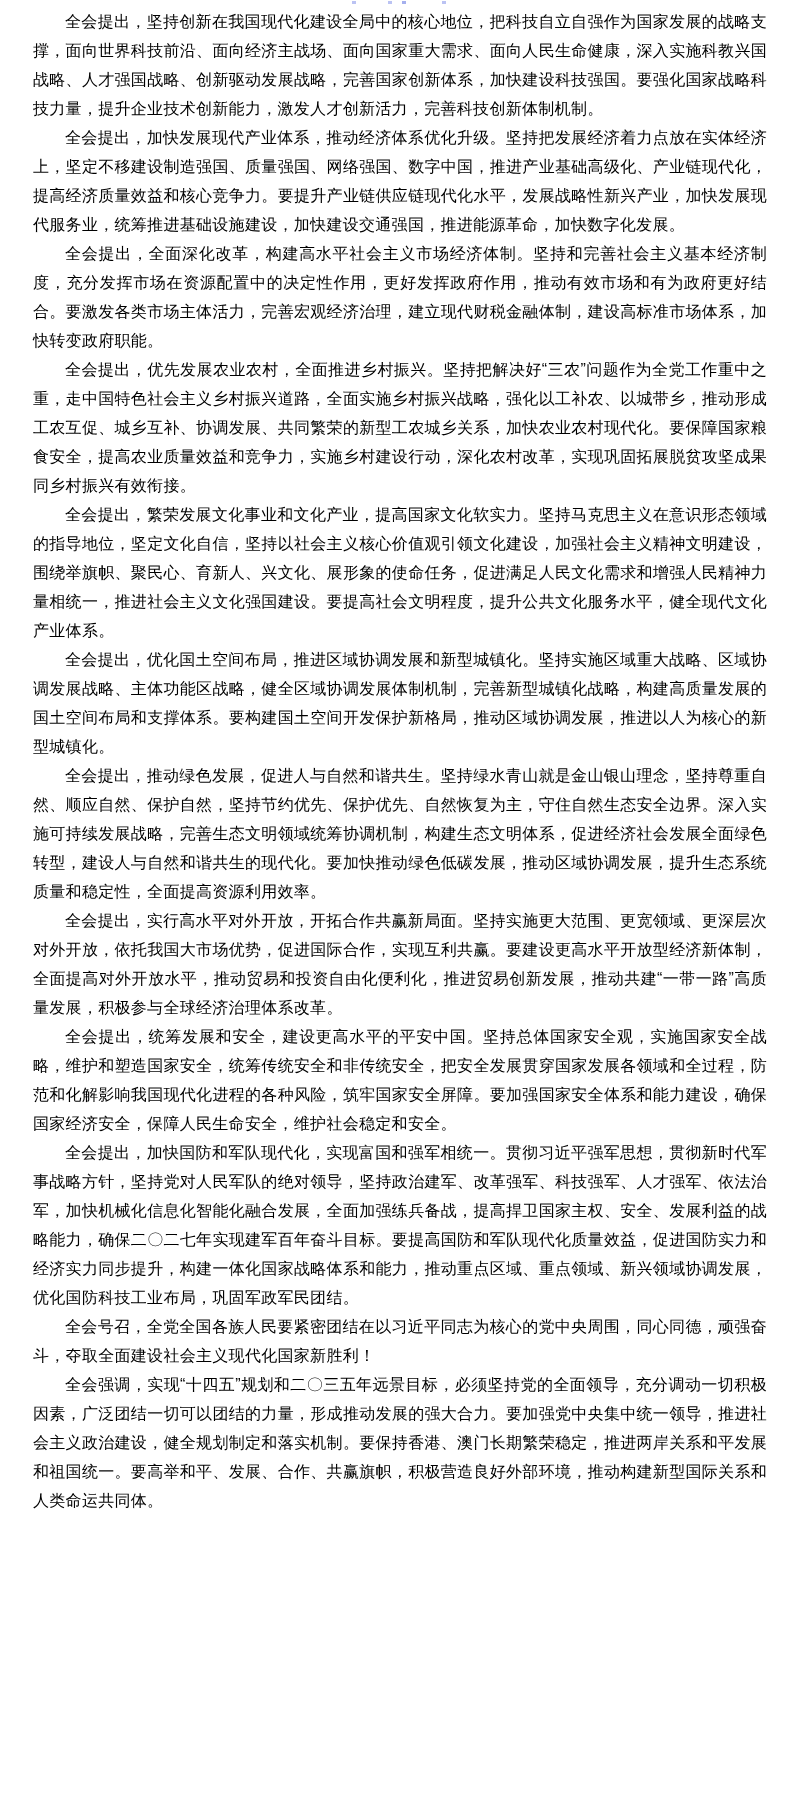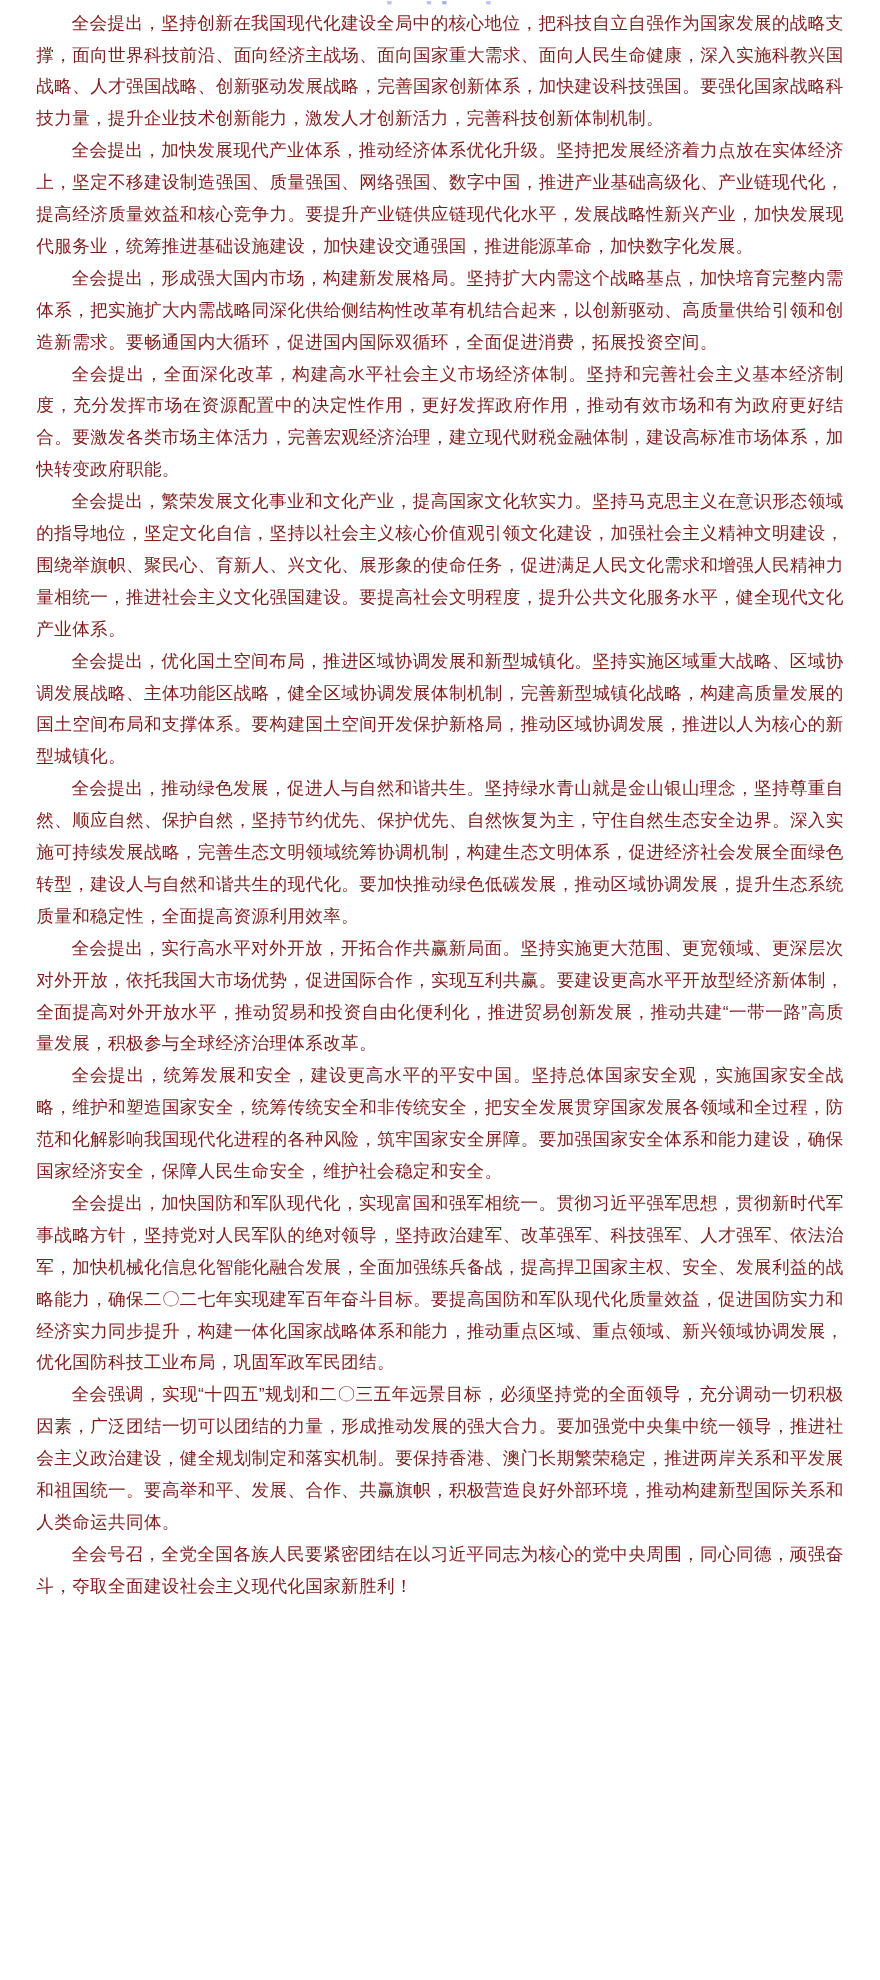--- a/index.html
+++ b/index.html
@@ -35,21 +35,21 @@
     background: #aab4f0;
     opacity: 0.8;
   }
   .top-remnant i:nth-child(1) { left: 2px; }
   .top-remnant i:nth-child(2) { left: 38px; }
   .top-remnant i:nth-child(3) { left: 52px; background:#8f9cea; }
   .top-remnant i:nth-child(4) { left: 92px; }
 
   .doc-body {
     padding: 7px 33px 0 33px;
-    color: #7f1d1d;
+    color: #000000;
     font-size: 16px;
     line-height: 29px;
     text-align: justify;
     letter-spacing: 0.3px;
   }
   .doc-body p {
     margin: 0;
     padding: 0;
     text-indent: 2em;
     word-break: break-all;
@@ -63,25 +63,25 @@
   <div class="top-remnant">
     <i></i>
       <i></i>
       <i></i>
       <i></i>
   </div>
 
   <div class="doc-body">
     <p>全会提出，坚持创新在我国现代化建设全局中的核心地位，把科技自立自强作为国家发展的战略支撑，面向世界科技前沿、面向经济主战场、面向国家重大需求、面向人民生命健康，深入实施科教兴国战略、人才强国战略、创新驱动发展战略，完善国家创新体系，加快建设科技强国。要强化国家战略科技力量，提升企业技术创新能力，激发人才创新活力，完善科技创新体制机制。</p>
     <p>全会提出，加快发展现代产业体系，推动经济体系优化升级。坚持把发展经济着力点放在实体经济上，坚定不移建设制造强国、质量强国、网络强国、数字中国，推进产业基础高级化、产业链现代化，提高经济质量效益和核心竞争力。要提升产业链供应链现代化水平，发展战略性新兴产业，加快发展现代服务业，统筹推进基础设施建设，加快建设交通强国，推进能源革命，加快数字化发展。</p>
-    <p>全会提出，形成强大国内市场，构建新发展格局。坚持扩大内需这个战略基点，加快培育完整内需体系，把实施扩大内需战略同深化供给侧结构性改革有机结合起来，以创新驱动、高质量供给引领和创造新需求。要畅通国内大循环，促进国内国际双循环，全面促进消费，拓展投资空间。</p>
     <p>全会提出，全面深化改革，构建高水平社会主义市场经济体制。坚持和完善社会主义基本经济制度，充分发挥市场在资源配置中的决定性作用，更好发挥政府作用，推动有效市场和有为政府更好结合。要激发各类市场主体活力，完善宏观经济治理，建立现代财税金融体制，建设高标准市场体系，加快转变政府职能。</p>
+    <p>全会提出，优先发展农业农村，全面推进乡村振兴。坚持把解决好“三农”问题作为全党工作重中之重，走中国特色社会主义乡村振兴道路，全面实施乡村振兴战略，强化以工补农、以城带乡，推动形成工农互促、城乡互补、协调发展、共同繁荣的新型工农城乡关系，加快农业农村现代化。要保障国家粮食安全，提高农业质量效益和竞争力，实施乡村建设行动，深化农村改革，实现巩固拓展脱贫攻坚成果同乡村振兴有效衔接。</p>
     <p>全会提出，繁荣发展文化事业和文化产业，提高国家文化软实力。坚持马克思主义在意识形态领域的指导地位，坚定文化自信，坚持以社会主义核心价值观引领文化建设，加强社会主义精神文明建设，围绕举旗帜、聚民心、育新人、兴文化、展形象的使命任务，促进满足人民文化需求和增强人民精神力量相统一，推进社会主义文化强国建设。要提高社会文明程度，提升公共文化服务水平，健全现代文化产业体系。</p>
     <p>全会提出，优化国土空间布局，推进区域协调发展和新型城镇化。坚持实施区域重大战略、区域协调发展战略、主体功能区战略，健全区域协调发展体制机制，完善新型城镇化战略，构建高质量发展的国土空间布局和支撑体系。要构建国土空间开发保护新格局，推动区域协调发展，推进以人为核心的新型城镇化。</p>
     <p>全会提出，推动绿色发展，促进人与自然和谐共生。坚持绿水青山就是金山银山理念，坚持尊重自然、顺应自然、保护自然，坚持节约优先、保护优先、自然恢复为主，守住自然生态安全边界。深入实施可持续发展战略，完善生态文明领域统筹协调机制，构建生态文明体系，促进经济社会发展全面绿色转型，建设人与自然和谐共生的现代化。要加快推动绿色低碳发展，推动区域协调发展，提升生态系统质量和稳定性，全面提高资源利用效率。</p>
     <p>全会提出，实行高水平对外开放，开拓合作共赢新局面。坚持实施更大范围、更宽领域、更深层次对外开放，依托我国大市场优势，促进国际合作，实现互利共赢。要建设更高水平开放型经济新体制，全面提高对外开放水平，推动贸易和投资自由化便利化，推进贸易创新发展，推动共建“一带一路”高质量发展，积极参与全球经济治理体系改革。</p>
     <p>全会提出，统筹发展和安全，建设更高水平的平安中国。坚持总体国家安全观，实施国家安全战略，维护和塑造国家安全，统筹传统安全和非传统安全，把安全发展贯穿国家发展各领域和全过程，防范和化解影响我国现代化进程的各种风险，筑牢国家安全屏障。要加强国家安全体系和能力建设，确保国家经济安全，保障人民生命安全，维护社会稳定和安全。</p>
     <p>全会提出，加快国防和军队现代化，实现富国和强军相统一。贯彻习近平强军思想，贯彻新时代军事战略方针，坚持党对人民军队的绝对领导，坚持政治建军、改革强军、科技强军、人才强军、依法治军，加快机械化信息化智能化融合发展，全面加强练兵备战，提高捍卫国家主权、安全、发展利益的战略能力，确保二〇二七年实现建军百年奋斗目标。要提高国防和军队现代化质量效益，促进国防实力和经济实力同步提升，构建一体化国家战略体系和能力，推动重点区域、重点领域、新兴领域协调发展，优化国防科技工业布局，巩固军政军民团结。</p>
+    <p>全会号召，全党全国各族人民要紧密团结在以习近平同志为核心的党中央周围，同心同德，顽强奋斗，夺取全面建设社会主义现代化国家新胜利！</p>
     <p>全会强调，实现“十四五”规划和二〇三五年远景目标，必须坚持党的全面领导，充分调动一切积极因素，广泛团结一切可以团结的力量，形成推动发展的强大合力。要加强党中央集中统一领导，推进社会主义政治建设，健全规划制定和落实机制。要保持香港、澳门长期繁荣稳定，推进两岸关系和平发展和祖国统一。要高举和平、发展、合作、共赢旗帜，积极营造良好外部环境，推动构建新型国际关系和人类命运共同体。</p>
-    <p>全会号召，全党全国各族人民要紧密团结在以习近平同志为核心的党中央周围，同心同德，顽强奋斗，夺取全面建设社会主义现代化国家新胜利！</p>
   </div>
 
 </div>
 
 </body></html>

